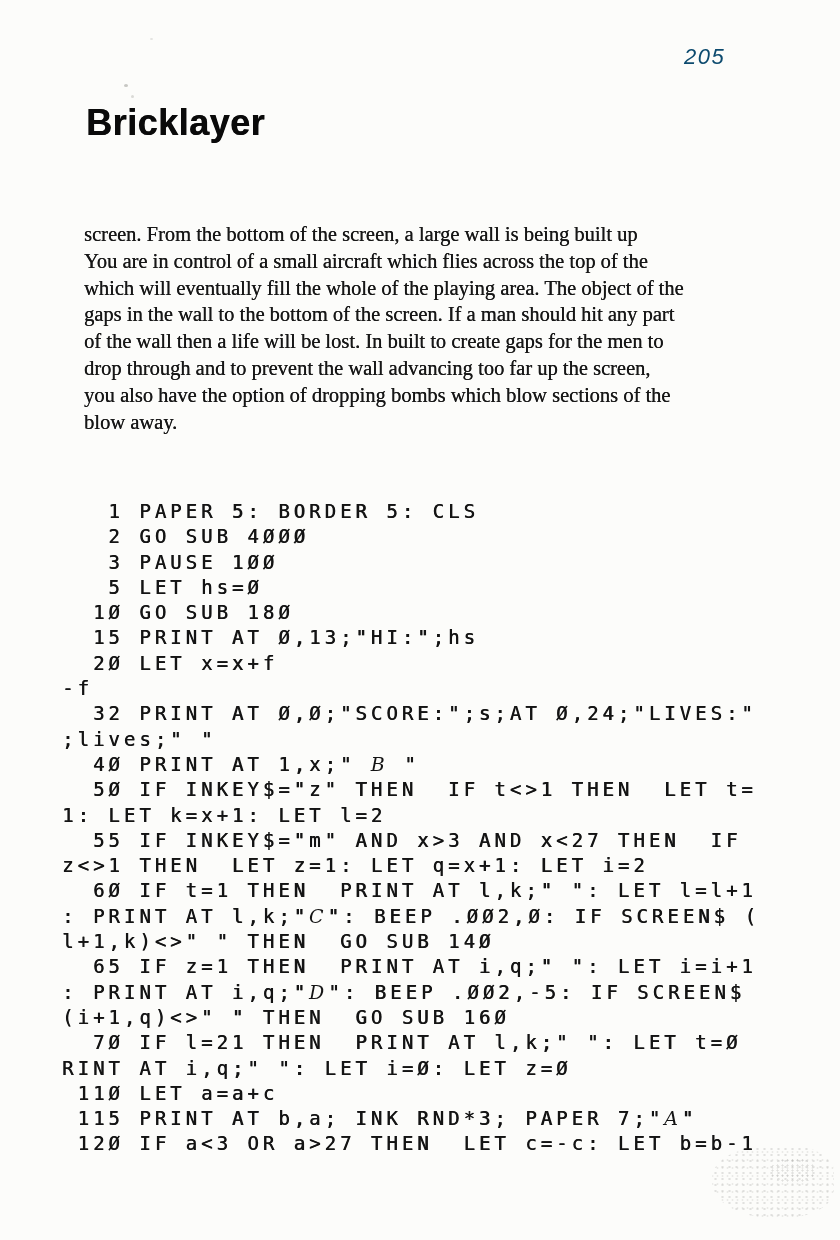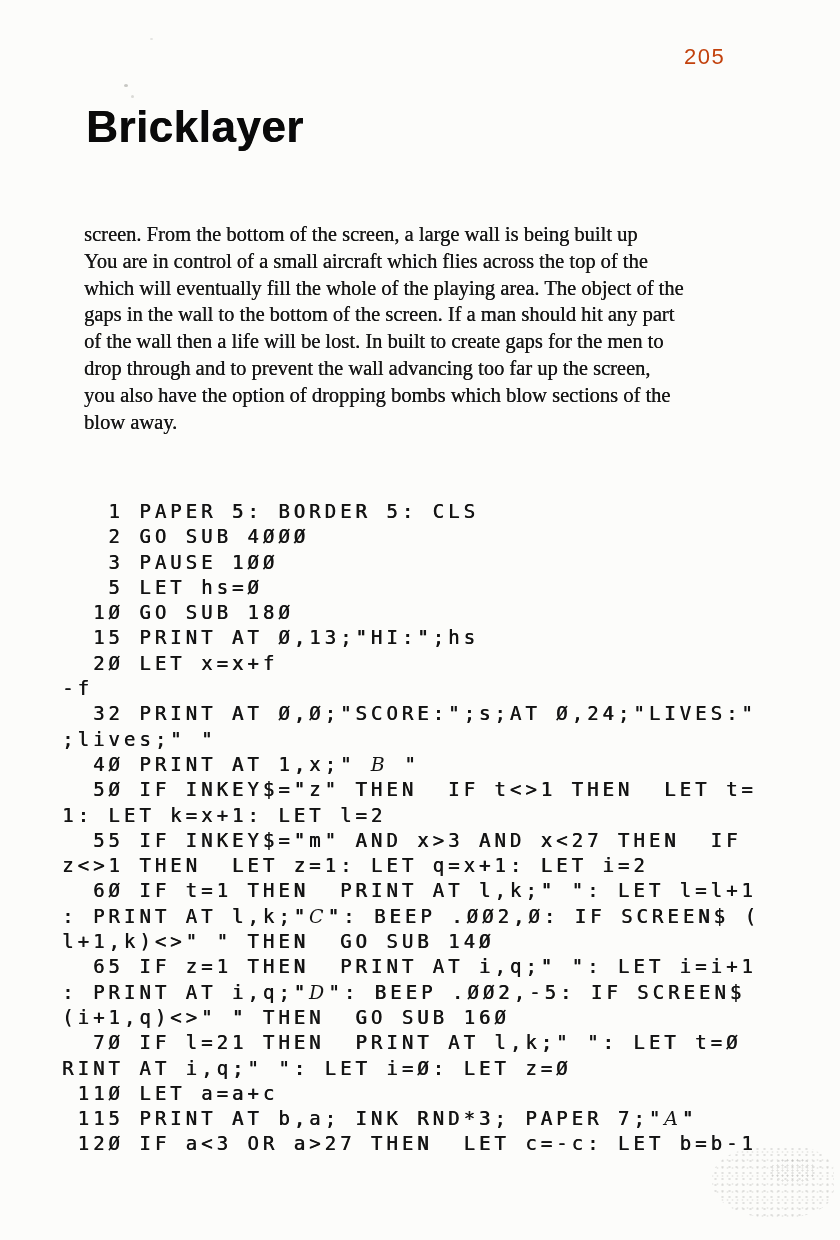--- a/index.html
+++ b/index.html
@@ -8,31 +8,32 @@
     width:840px; height:1240px;
     margin:0 auto;
     background:#fcfcfa;
     overflow:hidden;
     color:#1a1a1a;
   }
   .page-number {
     position:absolute;
     left:684px; top:44px;
     font-family:"Liberation Sans", sans-serif;
+    font-style:italic;
     font-size:22px;
     letter-spacing:1.5px;
-    color:#c2410c;
+    color:#0c4a6e;
   }
   .title {
     position:absolute;
     left:86px; top:102px;
     margin:0;
     font-family:"Liberation Sans", sans-serif;
     font-weight:bold;
-    font-size:44px;
+    font-size:36px;
     letter-spacing:0.5px;
     color:#0a0a0a;
     text-shadow:0.4px 0 0 currentColor;
   }
   .para {
     position:absolute;
     left:84px; top:221px;
     font-family:"Liberation Serif", serif;
     font-size:20.5px;
     line-height:26.8px;

